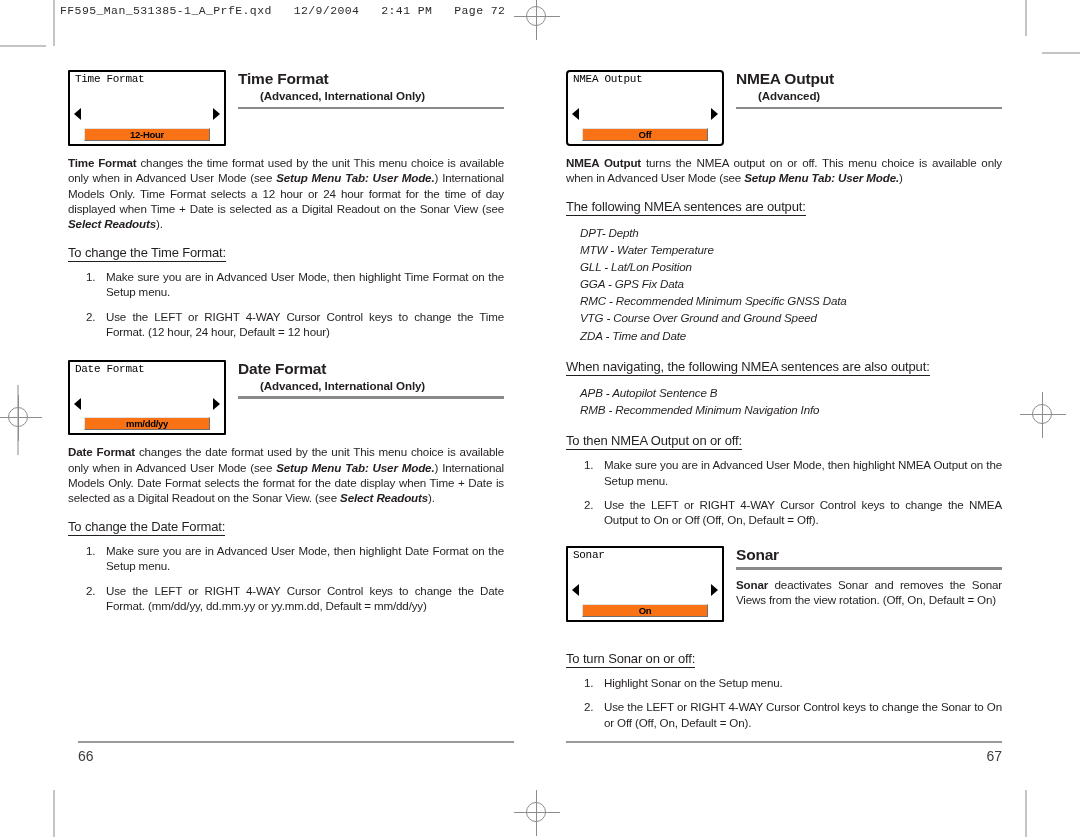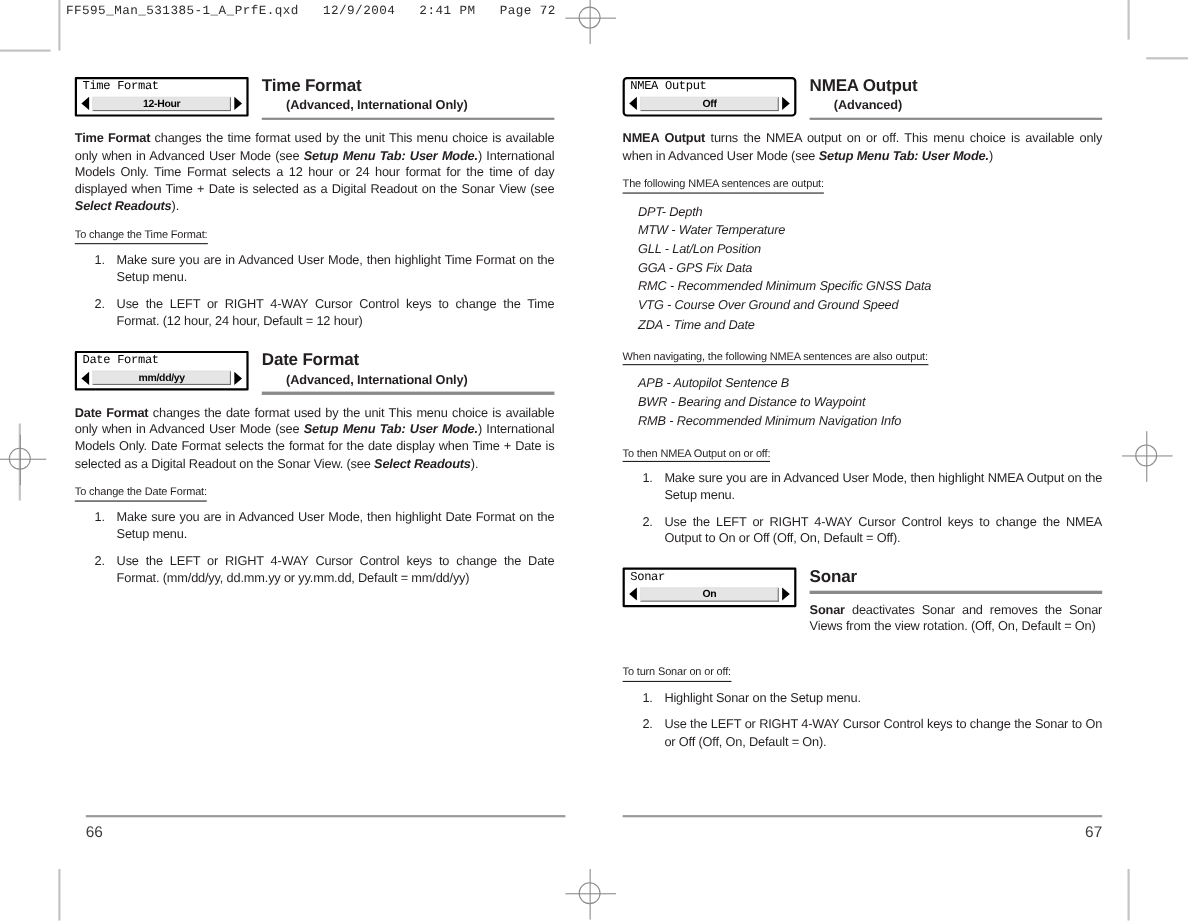--- a/index.html
+++ b/index.html
@@ -128,50 +128,51 @@
     width: 0; height: 0;
     flex: none;
     border-top: 6px solid transparent;
     border-bottom: 6px solid transparent;
   }
   .arrow-l { border-right: 7px solid #000; }
   .arrow-r { border-left: 7px solid #000; }
   .widget-value {
     flex: 1;
     height: 13px;
-    background: #e5e5e5;
+    background: #f97316;
     border-top: 1px solid #e2e2e2;
     border-left: 1px solid #e2e2e2;
     border-right: 1px solid #6f6f6f;
     border-bottom: 1px solid #6f6f6f;
     display: flex;
     align-items: center;
     justify-content: center;
     font-family: "Liberation Sans", sans-serif;
     font-weight: bold;
     font-size: 9.5px;
     letter-spacing: -0.3px;
     color: #000;
     box-sizing: border-box;
+    margin-top: 40px;
   }
 
   
   .body-para {
     font-size: 11.6px;
     line-height: 1.33;
     text-align: justify;
     letter-spacing: -0.15px;
     margin-top: 9px;
     color: #231f20;
   }
   .body-para b { font-weight: bold; }
   .body-para i.bi { font-weight: bold; font-style: italic; }
 
   .sub-head {
-    font-size: 10px;
+    font-size: 13px;
     font-weight: normal;
     letter-spacing: -0.15px;
     margin-top: 13px;
     color: #231f20;
     display: inline-block;
     border-bottom: 1.1px solid #231f20;
     padding-bottom: 0.5px;
   }
   .sub-head-wrap { line-height: 1.2; }
 
@@ -357,21 +358,20 @@
         <li>RMC - Recommended Minimum Specific GNSS Data</li>
         <li>VTG - Course Over Ground and Ground Speed</li>
         <li>ZDA - Time and Date</li>
       </ul>
 
     <div class="sub-head-wrap" style="margin-top:2px;">
       <span class="sub-head">When navigating, the following NMEA sentences are also output:</span>
     </div>
     <ul class="plain">
         <li>APB - Autopilot Sentence B</li>
-        <li>BWR - Bearing and Distance to Waypoint</li>
         <li>RMB - Recommended Minimum Navigation Info</li>
       </ul>
 
     <div class="sub-head-wrap" style="margin-top:2px;">
       <span class="sub-head">To then NMEA Output on or off:</span>
     </div>
     <ol class="steps">
         <li>Make sure you are in Advanced User Mode, then highlight NMEA Output on the Setup menu.</li>
         <li>Use the LEFT or RIGHT 4-WAY Cursor Control keys to change the NMEA Output to On or Off (Off, On, Default = Off).</li>
       </ol>

